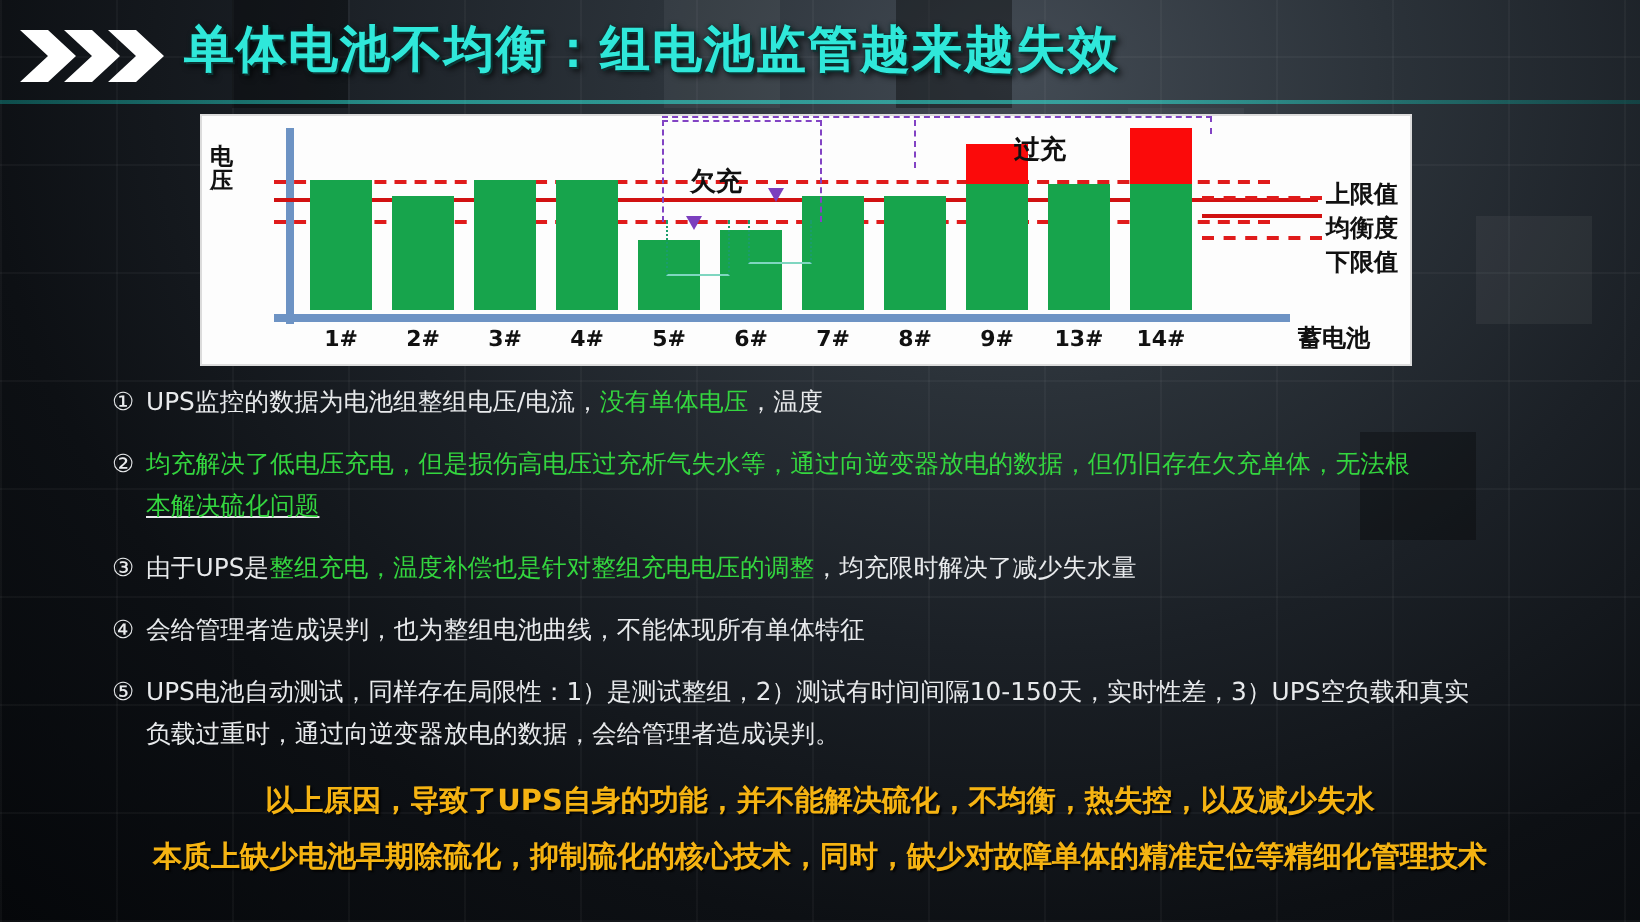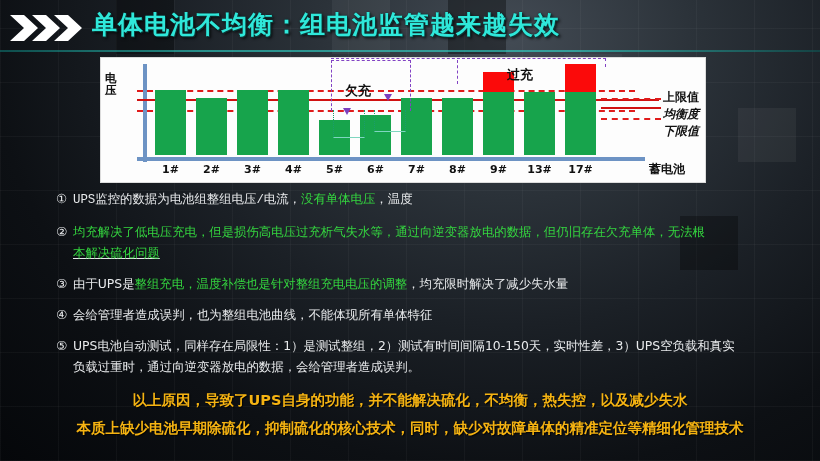--- a/index.html
+++ b/index.html
@@ -156,40 +156,40 @@
             <div class="tick" style="left: 14px; width: 39px;">1#</div>
             <div class="tick" style="left: 55px; width: 39px;">2#</div>
             <div class="tick" style="left: 96px; width: 39px;">3#</div>
             <div class="tick" style="left: 137px; width: 39px;">4#</div>
             <div class="tick" style="left: 178px; width: 39px;">5#</div>
             <div class="tick" style="left: 219px; width: 39px;">6#</div>
             <div class="tick" style="left: 260px; width: 39px;">7#</div>
             <div class="tick" style="left: 301px; width: 39px;">8#</div>
             <div class="tick" style="left: 342px; width: 39px;">9#</div>
             <div class="tick" style="left: 383px; width: 39px;">13#</div>
-            <div class="tick" style="left: 424px; width: 39px;">17#</div>
+            <div class="tick" style="left: 424px; width: 39px;">14#</div>
           </div>
       </div>
 
       <div class="legend-swatch lg-dash" style="left:500px;top:40px;width:60px;"></div>
       <div class="legend" style="left:562px;top:31px;">上限值</div>
 
       <div class="legend-swatch lg-solid" style="left:500px;top:49px;width:60px;"></div>
-      <div class="legend" style="left:562px;top:48px;font-style:italic;">均衡度</div>
+      <div class="legend" style="left:562px;top:48px;">均衡度</div>
 
       <div class="legend-swatch lg-dash" style="left:500px;top:60px;width:60px;"></div>
-      <div class="legend" style="left:562px;top:65px;font-style:italic;">下限值</div>
+      <div class="legend" style="left:562px;top:65px;">下限值</div>
 
       <div class="legend-swatch lg-axis" style="left:500px;top:99px;width:44px;"></div>
       <div class="legend" style="left:548px;top:103px;">蓄电池</div>
     </div>
   </div>
 
   <div id="bullets">
-      <div class="bullet" style="top: 0px; font-family: Liberation Mono, monospace;"><span class="num">①</span><span>UPS监控的数据为电池组整组电压/电流，</span><span class="hl">没有单体电压</span><span>，温度</span></div>
+      <div class="bullet" style="top: 0px;"><span class="num">①</span><span>UPS监控的数据为电池组整组电压/电流，</span><span class="hl">没有单体电压</span><span>，温度</span></div>
       <div class="bullet" style="top: 31px;"><span class="num">②</span><span class="hl">均充解决了低电压充电，但是损伤高电压过充析气失水等，通过向逆变器放电的数据，但仍旧存在欠充单体，无法根</span></div>
       <div class="bullet" style="top: 52px; text-decoration: underline;"><span class="num"></span><span class="hl">本解决硫化问题</span></div>
       <div class="bullet" style="top: 83px;"><span class="num">③</span><span>由于UPS是</span><span class="hl">整组充电，温度补偿也是针对整组充电电压的调整</span><span>，均充限时解决了减少失水量</span></div>
       <div class="bullet" style="top: 114px;"><span class="num">④</span><span>会给管理者造成误判，也为整组电池曲线，不能体现所有单体特征</span></div>
       <div class="bullet" style="top: 145px;"><span class="num">⑤</span><span>UPS电池自动测试，同样存在局限性：1）是测试整组，2）测试有时间间隔10-150天，实时性差，3）UPS空负载和真实</span></div>
       <div class="bullet" style="top: 166px;"><span class="num"></span><span>负载过重时，通过向逆变器放电的数据，会给管理者造成误判。</span></div>
     </div>
 
   <div class="concl" style="top:391px;">以上原因，导致了UPS自身的功能，并不能解决硫化，不均衡，热失控，以及减少失水</div>
   <div class="concl" style="top:419px;">本质上缺少电池早期除硫化，抑制硫化的核心技术，同时，缺少对故障单体的精准定位等精细化管理技术</div>

